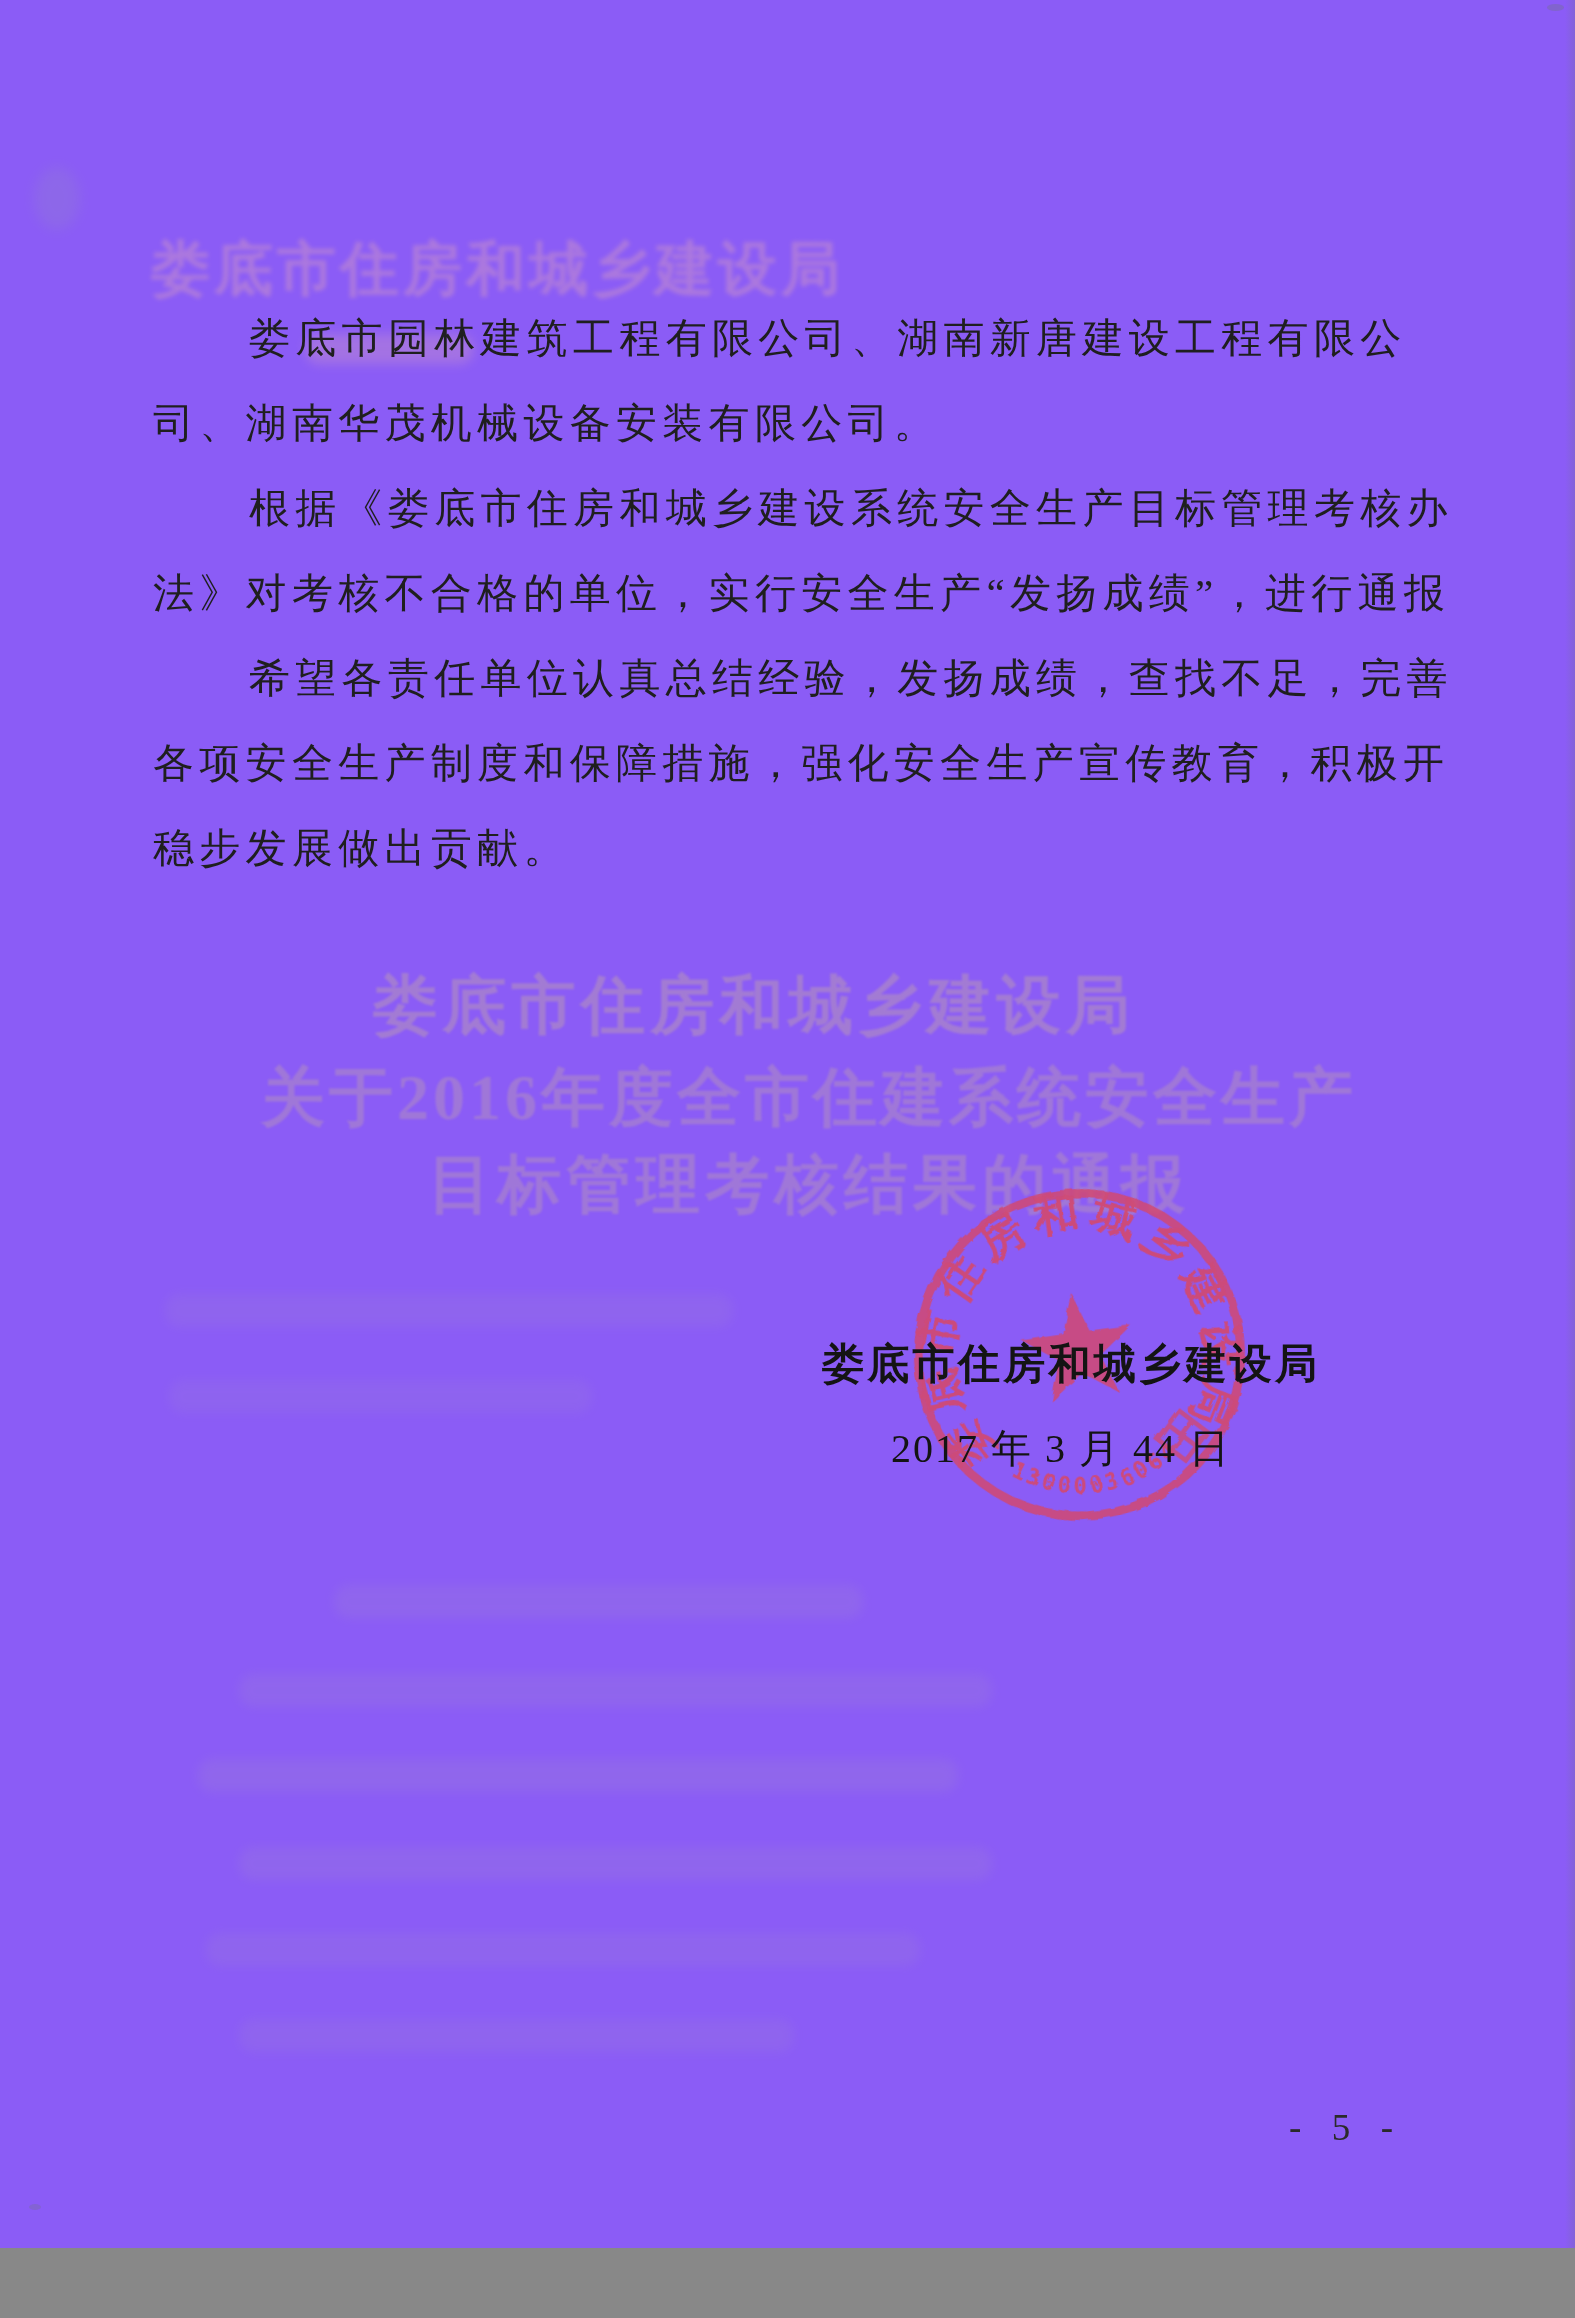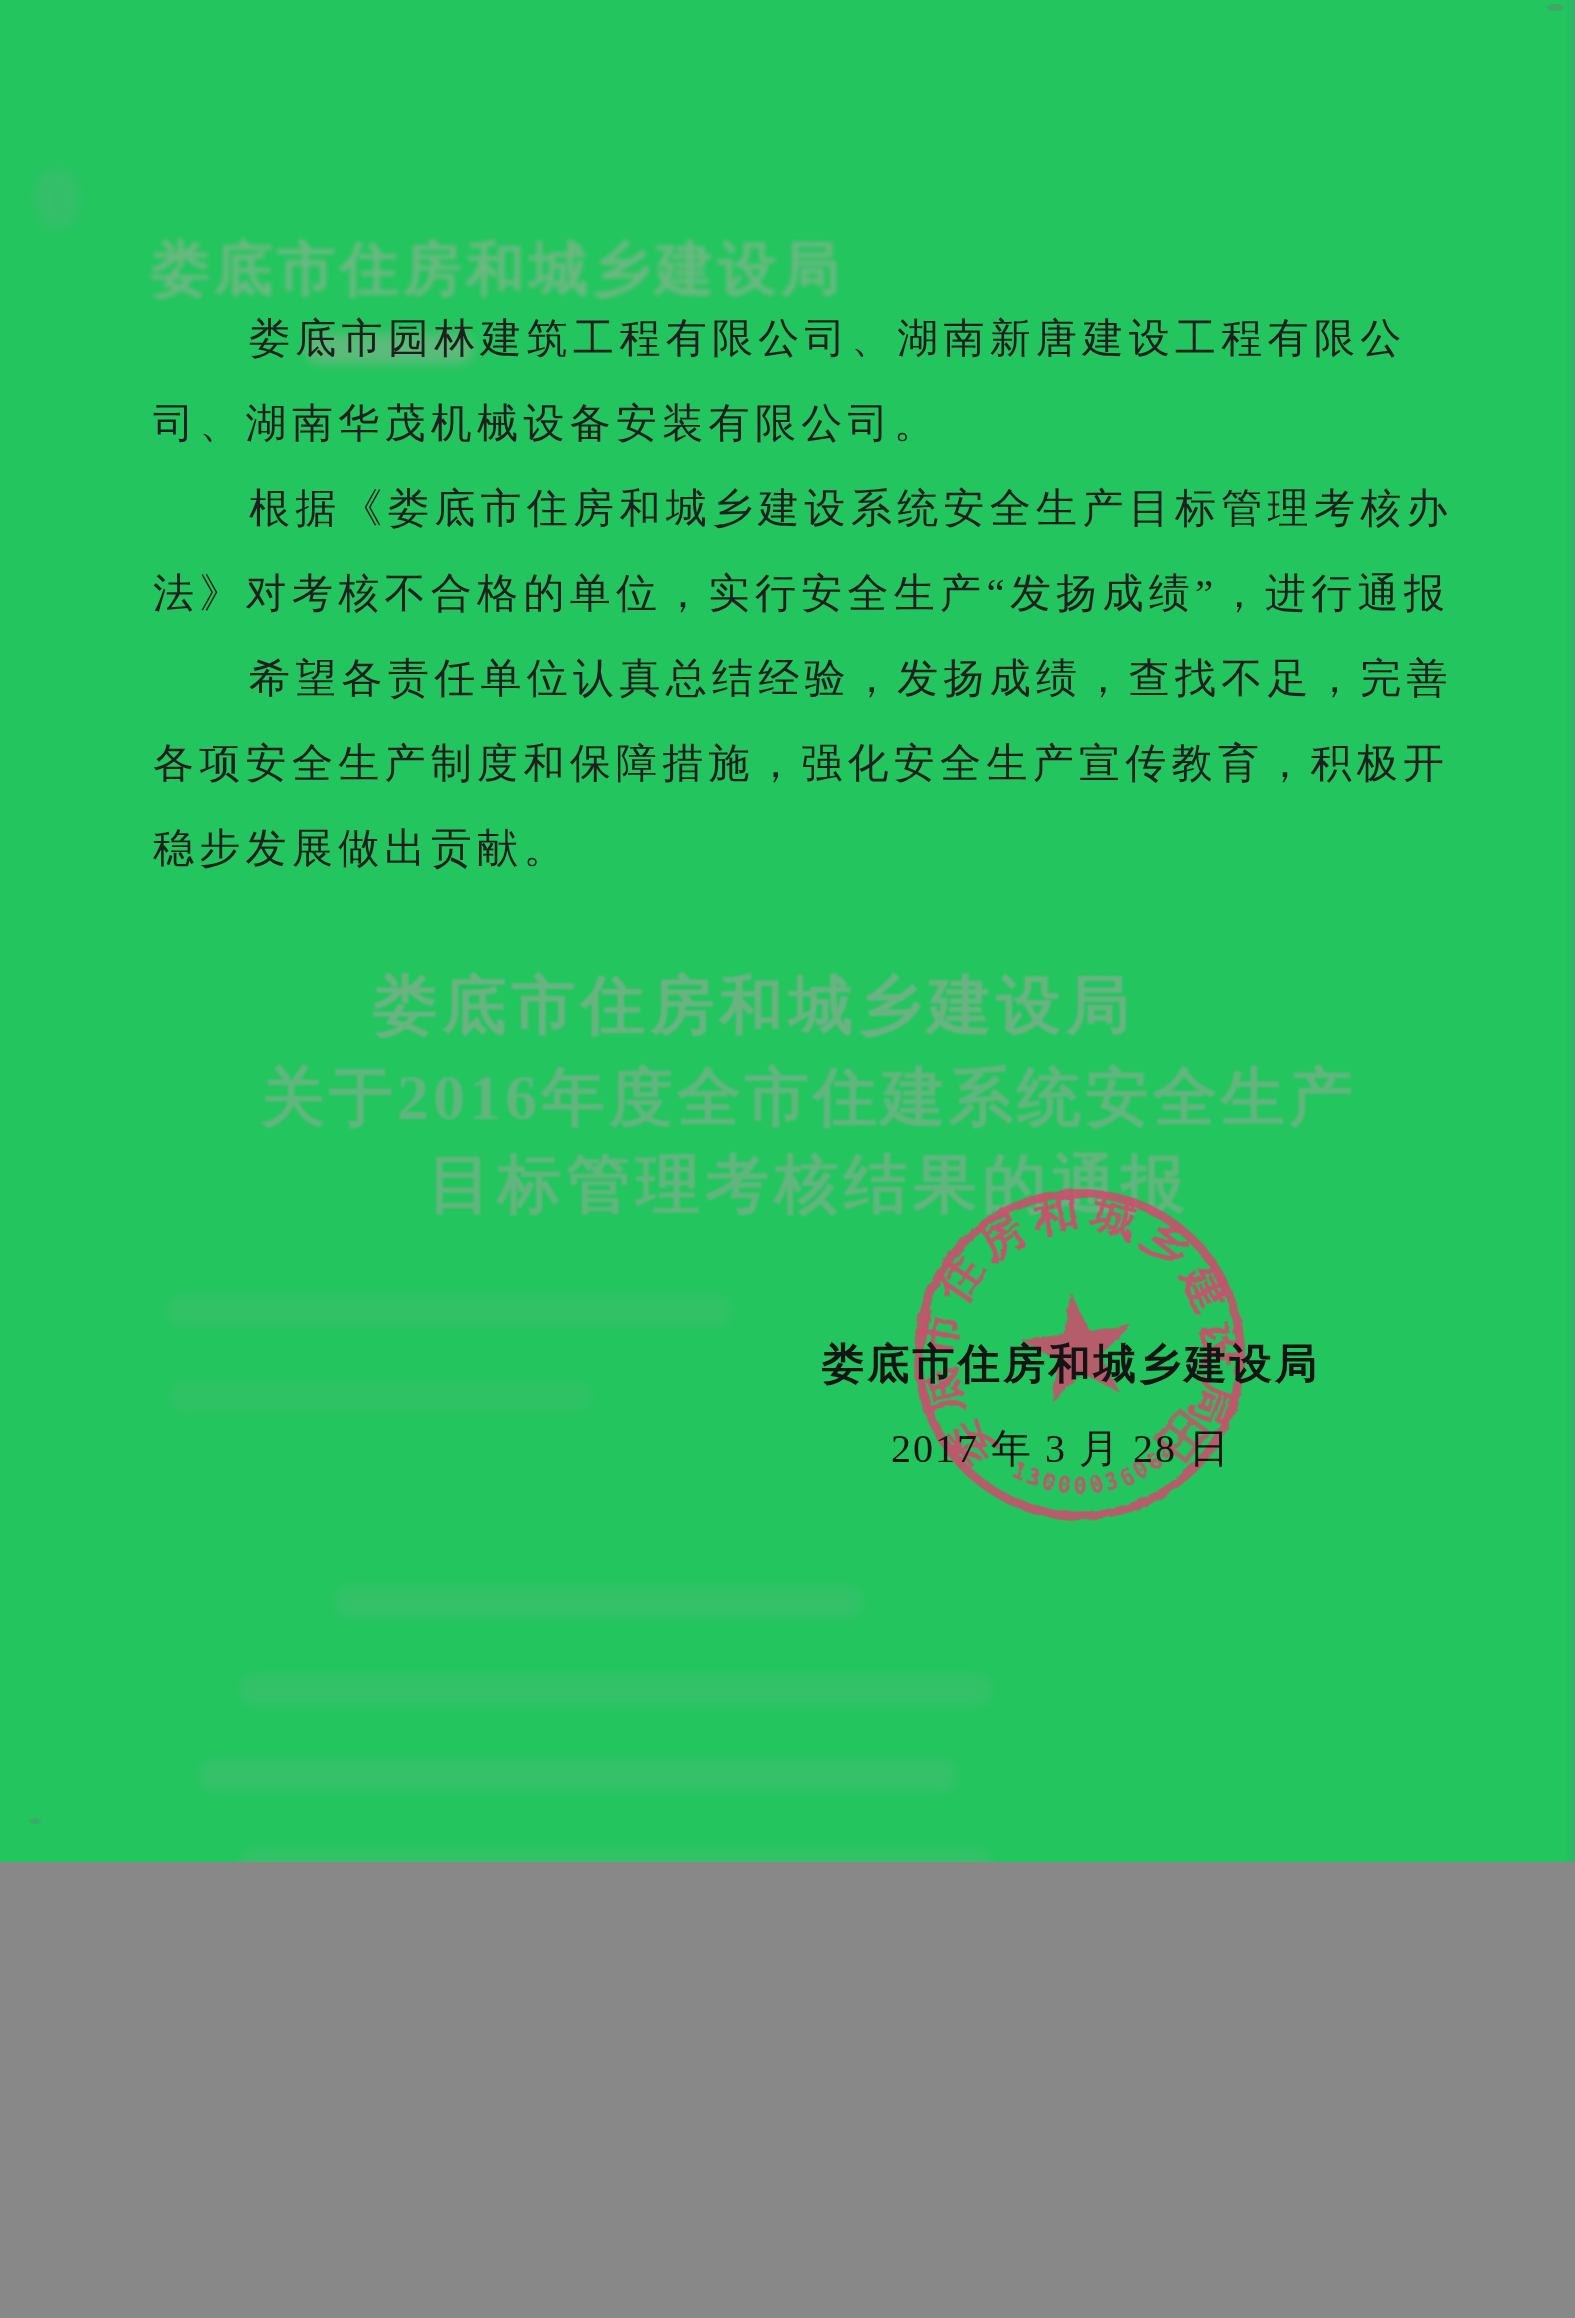--- a/index.html
+++ b/index.html
@@ -1,19 +1,19 @@
 <!DOCTYPE html>
 <html style="font-size:10.6px"><head>
 <meta charset="utf-8">
 <style>
   html,body{margin:0;padding:0;background:#888;}
   .page{
     position:relative;
-    width:1576px;height:1862px;
-    background:#22c55e;
+    width:1576px;height:2248px;
+    background:#8b5cf6;
     overflow:hidden;
     font-family:"Liberation Serif", serif;
   }
   
   .body-text{position:absolute;left:153px;top:296px;width:1315px;}
   .line{
     height:85px;line-height:85px;
     font-size:41px;letter-spacing:5.3px;
     color:#1f1f1f;white-space:nowrap;
   }
@@ -117,21 +117,21 @@
         <g transform="rotate(45 395 401)" stroke="#d4486d" stroke-width="7" fill="none" opacity="0.85">
           <rect x="368" y="374" width="54" height="54"></rect>
           <line x1="368" y1="401" x2="422" y2="401"></line>
           <line x1="395" y1="374" x2="395" y2="428"></line>
         </g>
       </g>
     </svg>
   </div>
 
   <div class="sig-org">娄底市住房和城乡建设局</div>
-  <div class="sig-date">2017 年 3 月 28 日</div>
+  <div class="sig-date">2017 年 3 月 44 日</div>
 
   <div class="page-num">- 5 -</div>
 
   <div class="edge-right"></div>
   <div class="smudge-tl"></div>
   <div class="speck speck-tr"></div>
   <div class="speck speck-bl"></div>
 
 </div>
 

